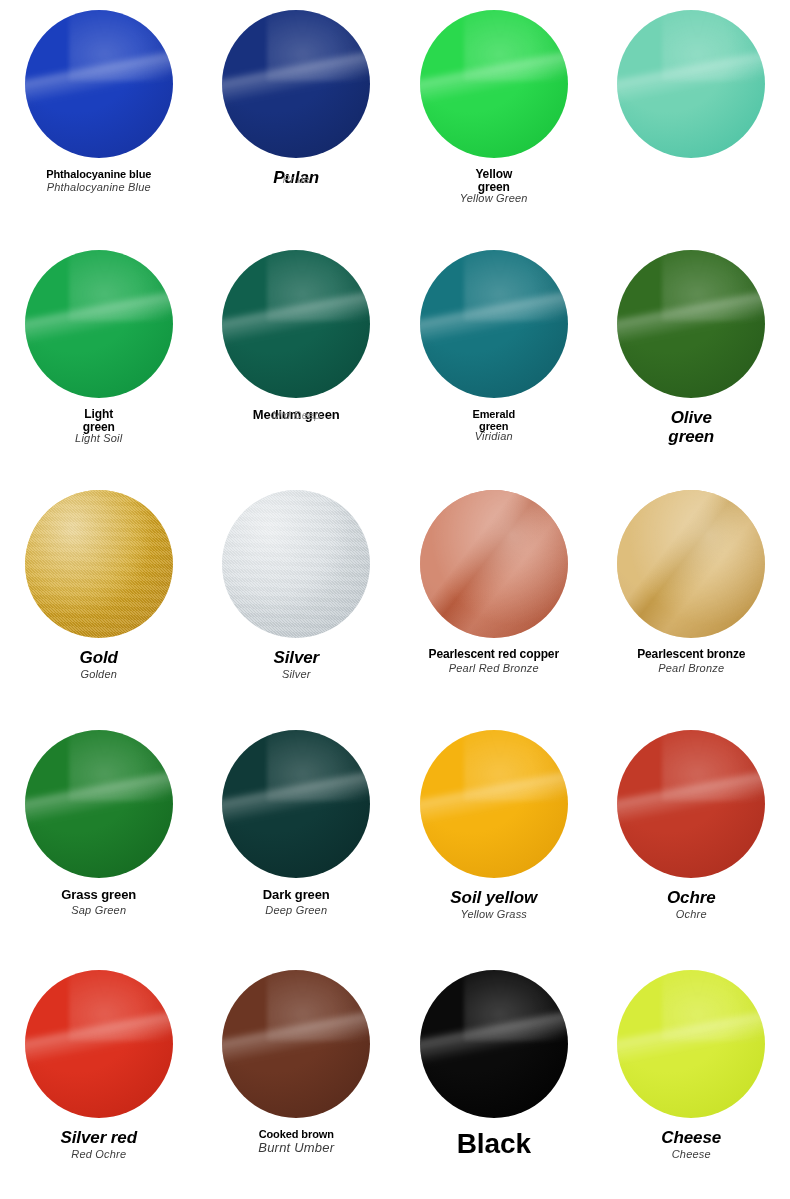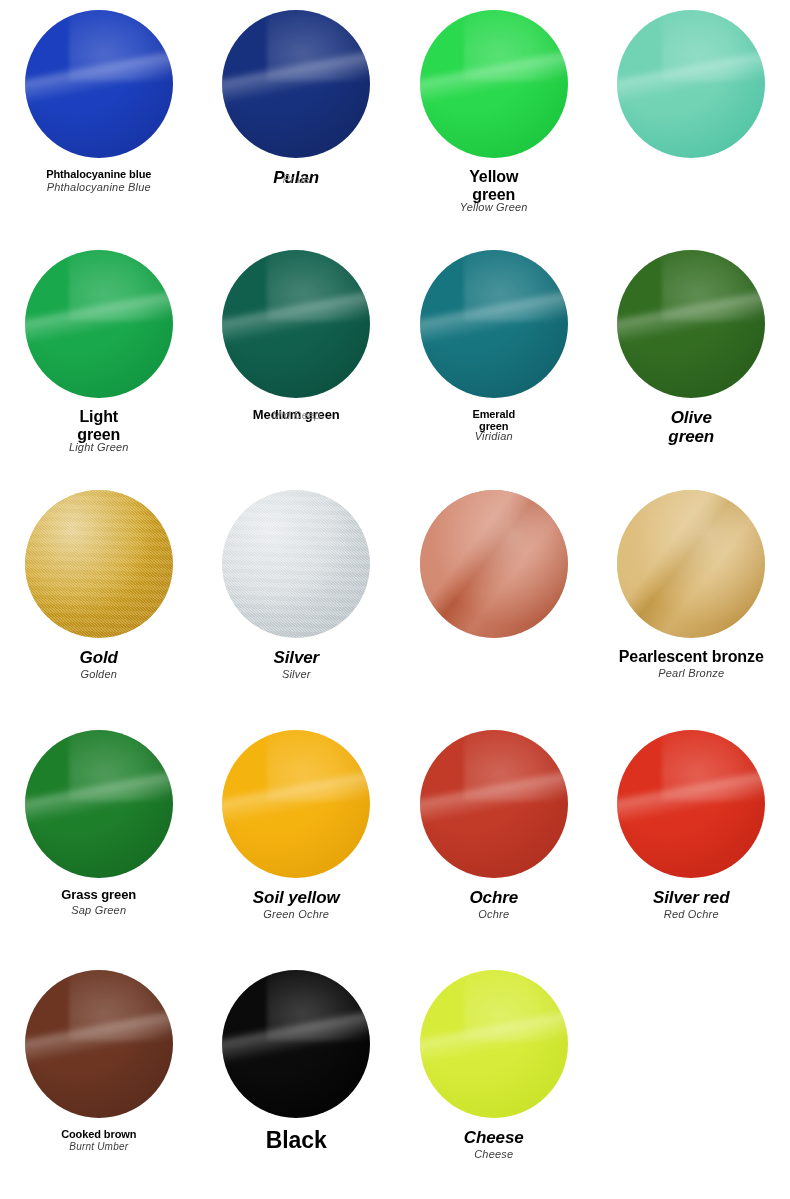--- a/index.html
+++ b/index.html
@@ -68,25 +68,25 @@
     display: block;
     font-style: italic;
     font-size: 11px;
     color: #3b3b3b;
     margin-top: 1px;
     letter-spacing: 0.2px;
   }
 
   
   .sz-11 .name-en { font-size: 11px; }
-  .sz-12 .name-en { font-size: 16px; }
+  .sz-12 .name-en { font-size: 12px; }
   .sz-13 .name-en { font-size: 13px; }
   .sz-17 .name-en { font-size: 17px; font-style: italic; }
-  .sz-20 .name-en { font-size: 23px; }
-  .alt-tiny .name-alt { font-size: 10px; }
+  .sz-20 .name-en { font-size: 28px; }
+  .alt-tiny .name-alt { font-size: 13px; }
 
   
   .tight .name-alt { margin-top: -3px; }
   .overlap .name-alt {
     margin-top: -14px;
     color: #8d8d8d;
   }
 
   .two-line .name-en { display: block; }
 
@@ -174,21 +174,21 @@
     </div>
 
     <div class="cell sz-12 two-line tight">
       <div class="swatch-wrap">
         <div class="swatch glossy" id="sw4" style="background: radial-gradient(circle at 34% 28%, rgb(26, 168, 76) 0%, rgb(26, 168, 76) 42%, rgb(14, 142, 60) 100%);">
             <span class="gloss"></span>
           </div>
       </div>
       <div class="labels">
         <span class="name-en wrapper">Light<br>green</span>
-        <span class="name-alt">Light Green</span>
+        <span class="name-alt">Light Soil</span>
       </div>
     </div>
 
     <div class="cell sz-13 overlap">
       <div class="swatch-wrap">
         <div class="swatch glossy" id="sw5" style="background: radial-gradient(circle at 34% 28%, rgb(17, 96, 77) 0%, rgb(17, 96, 77) 42%, rgb(11, 74, 59) 100%);">
             <span class="gloss"></span>
           </div>
       </div>
       <div class="labels">
@@ -244,20 +244,24 @@
         <span class="name-alt">Silver</span>
       </div>
     </div>
 
     <div class="cell sz-12">
       <div class="swatch-wrap">
         <div class="swatch pearl" id="sw10" style="background: radial-gradient(circle at 34% 28%, rgb(198, 101, 69) 0%, rgb(198, 101, 69) 42%, rgb(174, 79, 51) 100%);">
             <span class="gloss"></span>
           </div>
       </div>
+      <div class="labels">
+        <span class="name-en">Pearlescent red copper</span>
+        <span class="name-alt">Pearl Red Bronze</span>
+      </div>
     </div>
 
     <div class="cell sz-12">
       <div class="swatch-wrap">
         <div class="swatch pearl" id="sw11" style="background: radial-gradient(circle at 34% 28%, rgb(211, 168, 81) 0%, rgb(211, 168, 81) 42%, rgb(188, 142, 60) 100%);">
             <span class="gloss"></span>
           </div>
       </div>
       <div class="labels">
         <span class="name-en">Pearlescent bronze</span>
@@ -270,30 +274,41 @@
         <div class="swatch glossy" id="sw12" style="background: radial-gradient(circle at 34% 28%, rgb(30, 127, 43) 0%, rgb(30, 127, 43) 42%, rgb(19, 100, 31) 100%);">
             <span class="gloss"></span>
           </div>
       </div>
       <div class="labels">
         <span class="name-en">Grass green</span>
         <span class="name-alt">Sap Green</span>
       </div>
     </div>
 
+    <div class="cell sz-13">
+      <div class="swatch-wrap">
+        <div class="swatch glossy" id="sw13" style="background: radial-gradient(circle at 34% 28%, rgb(16, 58, 56) 0%, rgb(16, 58, 56) 42%, rgb(10, 42, 41) 100%);">
+            <span class="gloss"></span>
+          </div>
+      </div>
+      <div class="labels">
+        <span class="name-en">Dark green</span>
+        <span class="name-alt">Deep Green</span>
+      </div>
+    </div>
 
     <div class="cell sz-17">
       <div class="swatch-wrap">
         <div class="swatch glossy" id="sw14" style="background: radial-gradient(circle at 34% 28%, rgb(245, 179, 16) 0%, rgb(245, 179, 16) 42%, rgb(224, 156, 7) 100%);">
             <span class="gloss"></span>
           </div>
       </div>
       <div class="labels">
         <span class="name-en">Soil yellow</span>
-        <span class="name-alt">Green Ochre</span>
+        <span class="name-alt">Yellow Grass</span>
       </div>
     </div>
 
     <div class="cell sz-17">
       <div class="swatch-wrap">
         <div class="swatch glossy" id="sw15" style="background: radial-gradient(circle at 34% 28%, rgb(194, 58, 40) 0%, rgb(194, 58, 40) 42%, rgb(168, 44, 29) 100%);">
             <span class="gloss"></span>
           </div>
       </div>
       <div class="labels">

